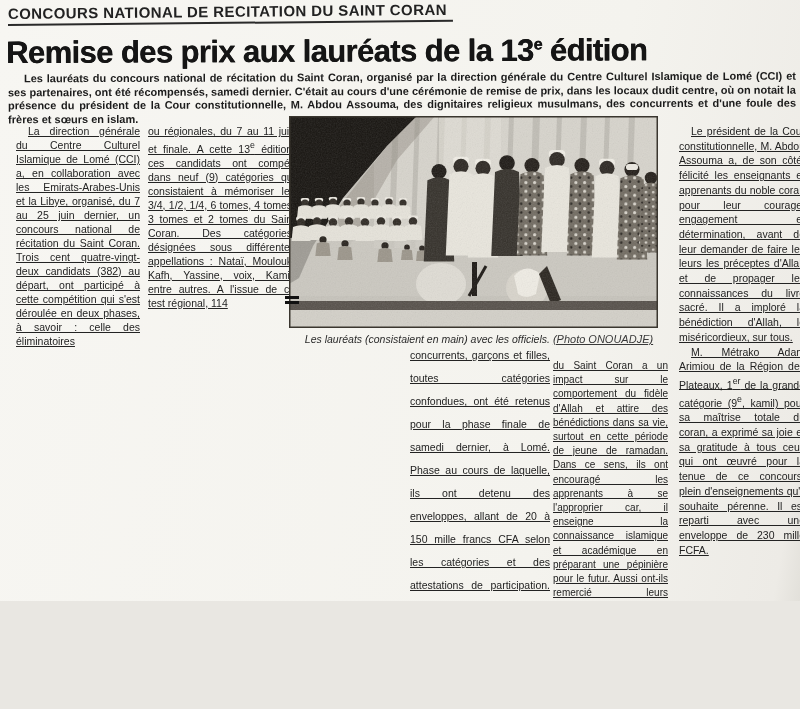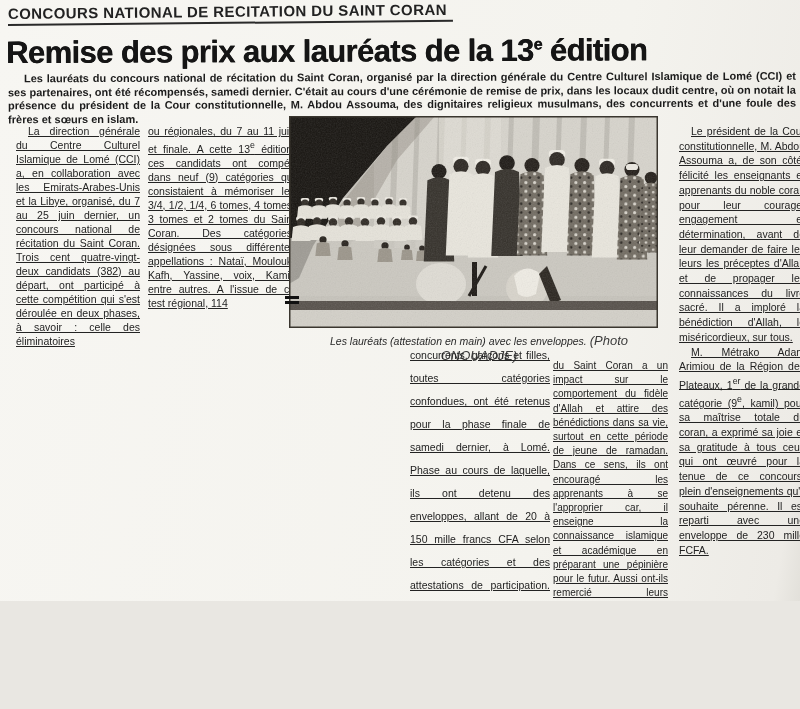--- a/index.html
+++ b/index.html
@@ -49,21 +49,21 @@
   .col4{left:545px;top:351px;width:115px;font-size:10px;line-height:14.2px;}
   .col5{left:671px;top:116px;width:126px;line-height:14.7px;}
   .photo{
     position:absolute;left:289px;top:116px;width:369px;height:212px;margin:0;
   }
   .photo svg{display:block;}
   .caption{
     position:absolute;left:295px;top:333px;width:368px;
     font-size:10.5px;font-style:italic;color:#2a2a2a;text-align:center;
   }
-  .caption .credit{font-size:13px;font-style:italic;color:#3a3a3a;}
+  .caption .credit{font-size:11px;font-style:italic;color:#3a3a3a;text-decoration:underline;}
   .byline{
     position:absolute;left:671px;top:683px;width:126px;
     font-size:11px;font-weight:800;color:#1b1b1b;text-align:center;
     letter-spacing:.2px;
   }
   .rule-bottom{
     position:absolute;left:390px;top:704px;width:256px;height:3px;
     background:linear-gradient(90deg,rgba(55,50,42,0) 0%,#37322a 8%,#37322a 90%,rgba(55,50,42,0) 100%);
     border-radius:2px;
   }
@@ -194,21 +194,21 @@
 
       <rect x="0" y="185" width="369" height="9" fill="#56504a"></rect>
       <rect x="0" y="194" width="369" height="18" fill="#d3d0c8"></rect>
 
       <rect width="369" height="212" filter="url(#grain)" opacity="0.16"></rect>
       <rect x="0.75" y="0.75" width="367.5" height="210.5" fill="none" stroke="#3a362f" stroke-width="1.5"></rect>
     </svg>
   </figure>
 
   <div class="caption">
-    <span class="main">Les lauréats (attestation en main) avec les enveloppes.</span>
+    <span class="main">Les lauréats (consistaient en main) avec les officiels.</span>
     <span class="credit">(Photo ONOUADJE)</span>
   </div>
 
   <div class="bodycol col3">
     <p>concurrents, garçons et filles, toutes catégories confondues, ont été retenus pour la phase finale de samedi dernier, à Lomé. Phase au cours de laquelle, ils ont detenu des enveloppes, allant de 20 à 150 mille francs CFA selon les catégories et des attestations de participation. Ces finalistes ont été sélectionnés sur la base des critères tels que la bonne lecture, la prononciation, la synthax, la voix, la maîtrise, etc.</p>
   </div>
 
   <div class="bodycol col4">
     <p>du Saint Coran a un impact sur le comportement du fidèle d'Allah et attire des bénédictions dans sa vie, surtout en cette période de jeune de ramadan. Dans ce sens, ils ont encouragé les apprenants à se l'approprier car, il enseigne la connaissance islamique et académique en préparant une pépinière pour le futur. Aussi ont-ils remercié leurs partenaires : les Emirats- Arabes-Unis, la Libye et tous ceux qui ont contribué à la réussite de ce concours.</p>
     <p class="ind">Le directeur général du CCI, M. Nooradeen Miftah Omar Alboashi, a, pour sa part, relevé qu'il s'agit, via cette compé-</p>

